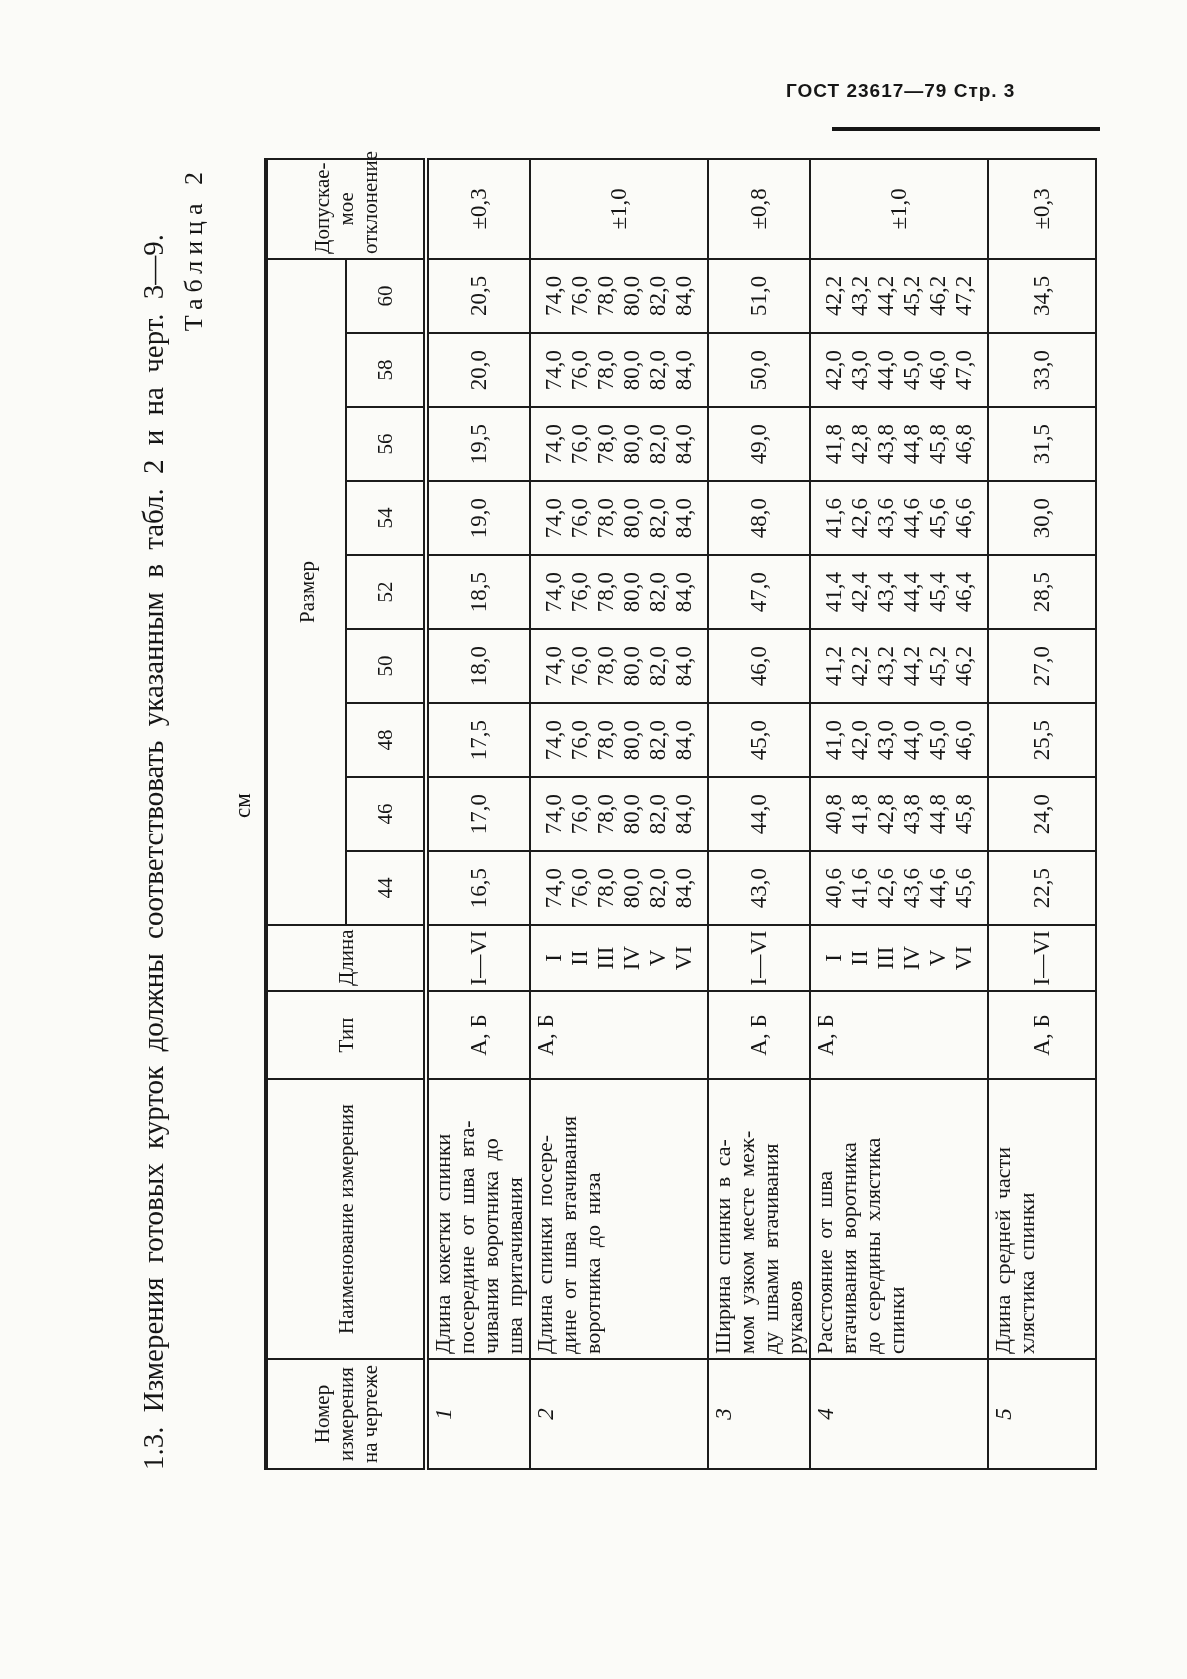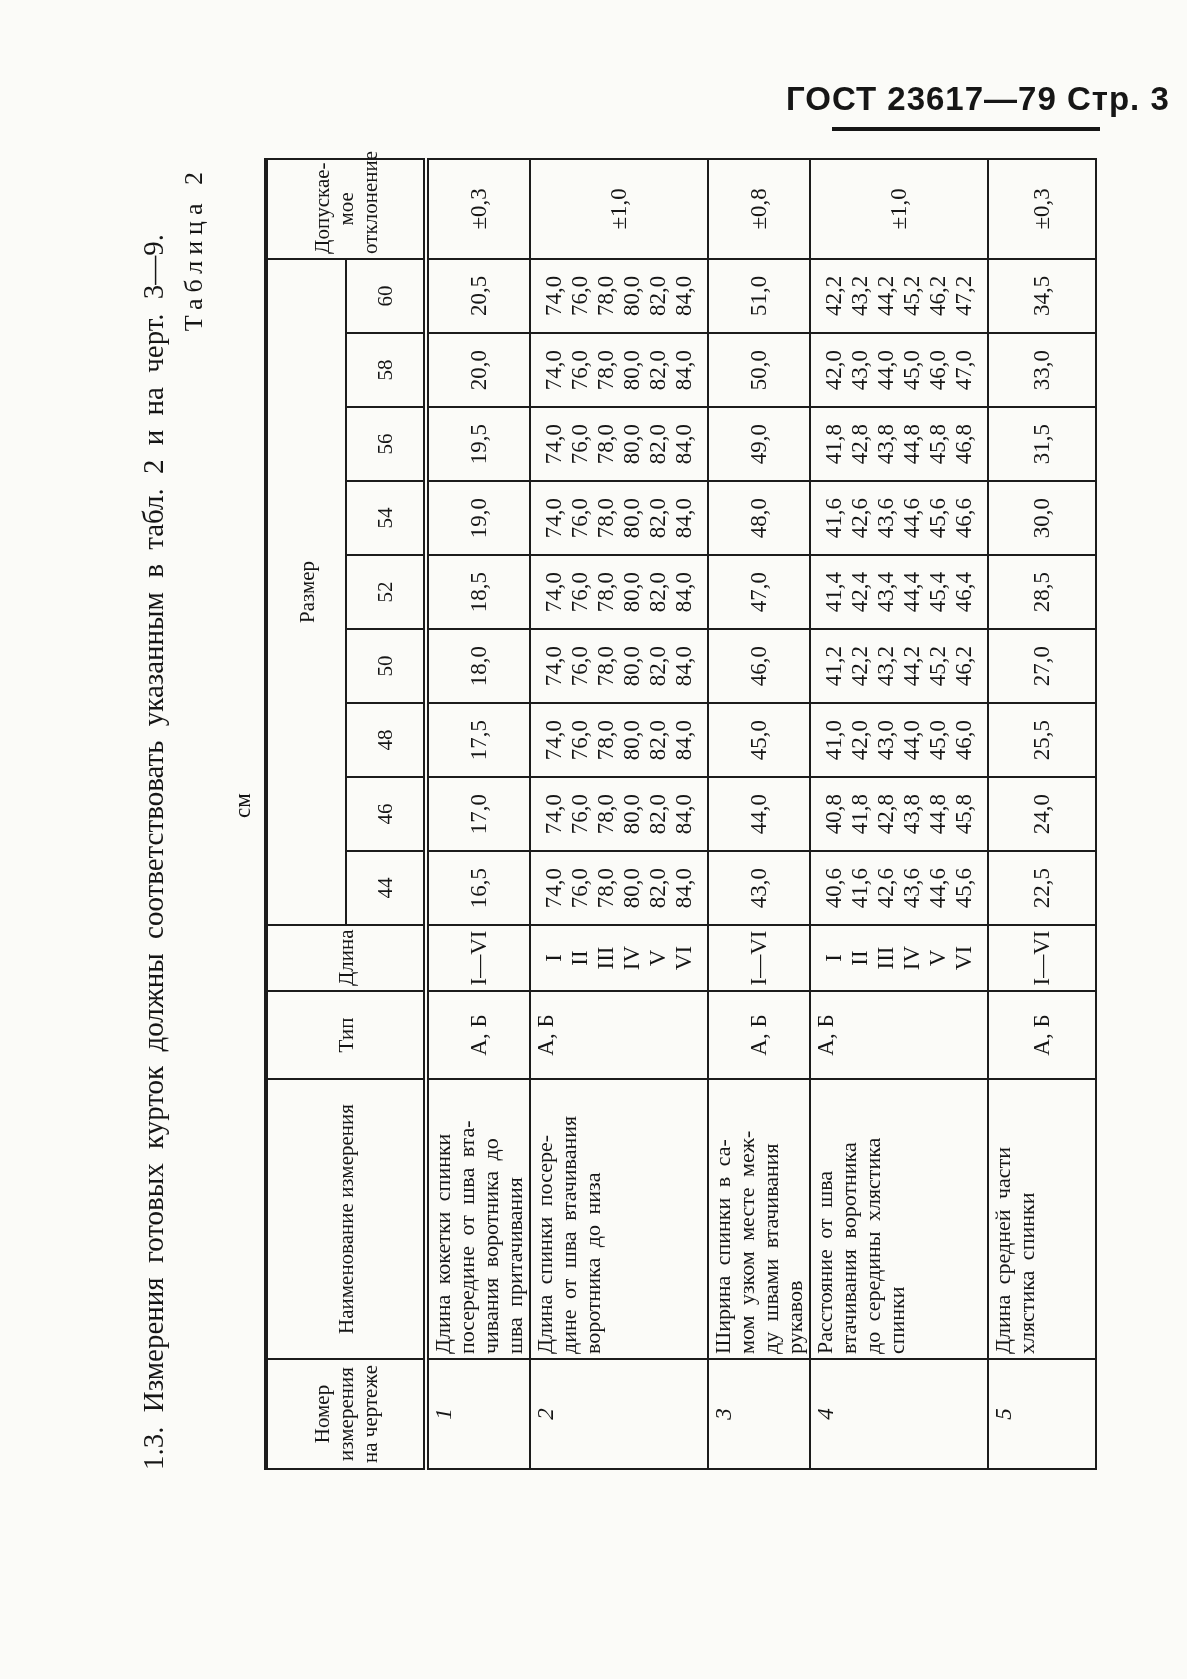--- a/index.html
+++ b/index.html
@@ -9,21 +9,21 @@
     font-family:"Liberation Serif", serif;
     color:#161616;
     position:relative;
     overflow:hidden;
   }
 
   
   .gost-header {
     position:absolute; top:80px; left:786px;
     font-family:"Liberation Sans", sans-serif;
-    font-weight:bold; font-size:33px; letter-spacing:1px;
+    font-weight:bold; font-size:19px; letter-spacing:1px;
     white-space:nowrap;
   }
   .header-rule {
     position:absolute; top:127px; left:832px; width:268px; height:4px;
     background:#161616;
   }
 
   
   .rotor {
     position:absolute;

